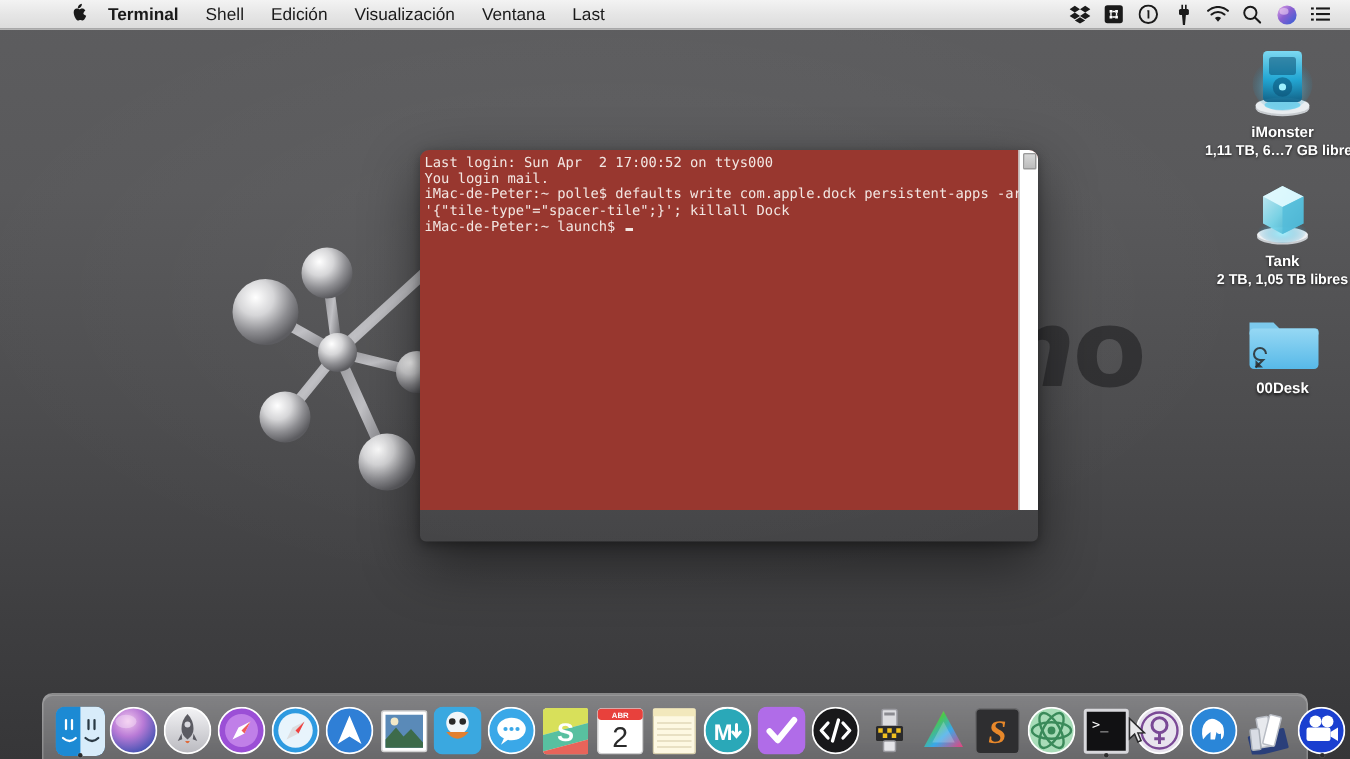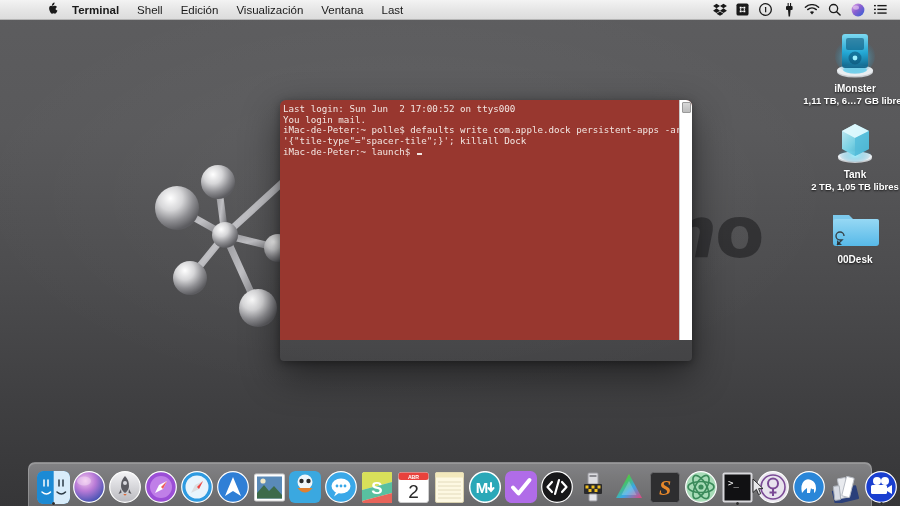--- a/index.html
+++ b/index.html
@@ -297,21 +297,21 @@
         <rect x="5" y="14" width="46" height="27" rx="3" fill="url(#fld)"></rect>
         <path d="M9 40 l5 -5 l-2 0 a4 4 0 1 1 4 -4" fill="none" stroke="#2b2b2b" stroke-width="1.4" opacity="0.85"></path>
         <path d="M9 40 l0 -5 l5 5 Z" fill="#2b2b2b" opacity="0.85"></path>
       </svg>
     </div>
     <div class="di-label">00Desk</div>
   </div>
 
   <div id="terminal">
     <div id="term-body" style="background: rgb(152, 55, 47);">
-      <div id="term-text" style="color: rgb(242, 230, 226);"><span>Last login: Sun Jun  2 17:00:52 on ttys000</span>
+      <div id="term-text" style="color: rgb(242, 230, 226);"><span>Last login: Sun Apr  2 17:00:52 on ttys000</span>
 <span>You login mail.</span>
 <span>iMac-de-Peter:~ polle$ defaults write com.apple.dock persistent-apps -array-add</span>
 <span>'{"tile-type"="spacer-tile";}'; killall Dock</span>
 <span>iMac-de-Peter:~ launch$ </span><span class="cursor-block" style="background: rgb(242, 230, 226);"></span>
 </div>
       <div id="term-scrollbar">
         <div id="term-thumb"></div>
       </div>
     </div>
   </div>

